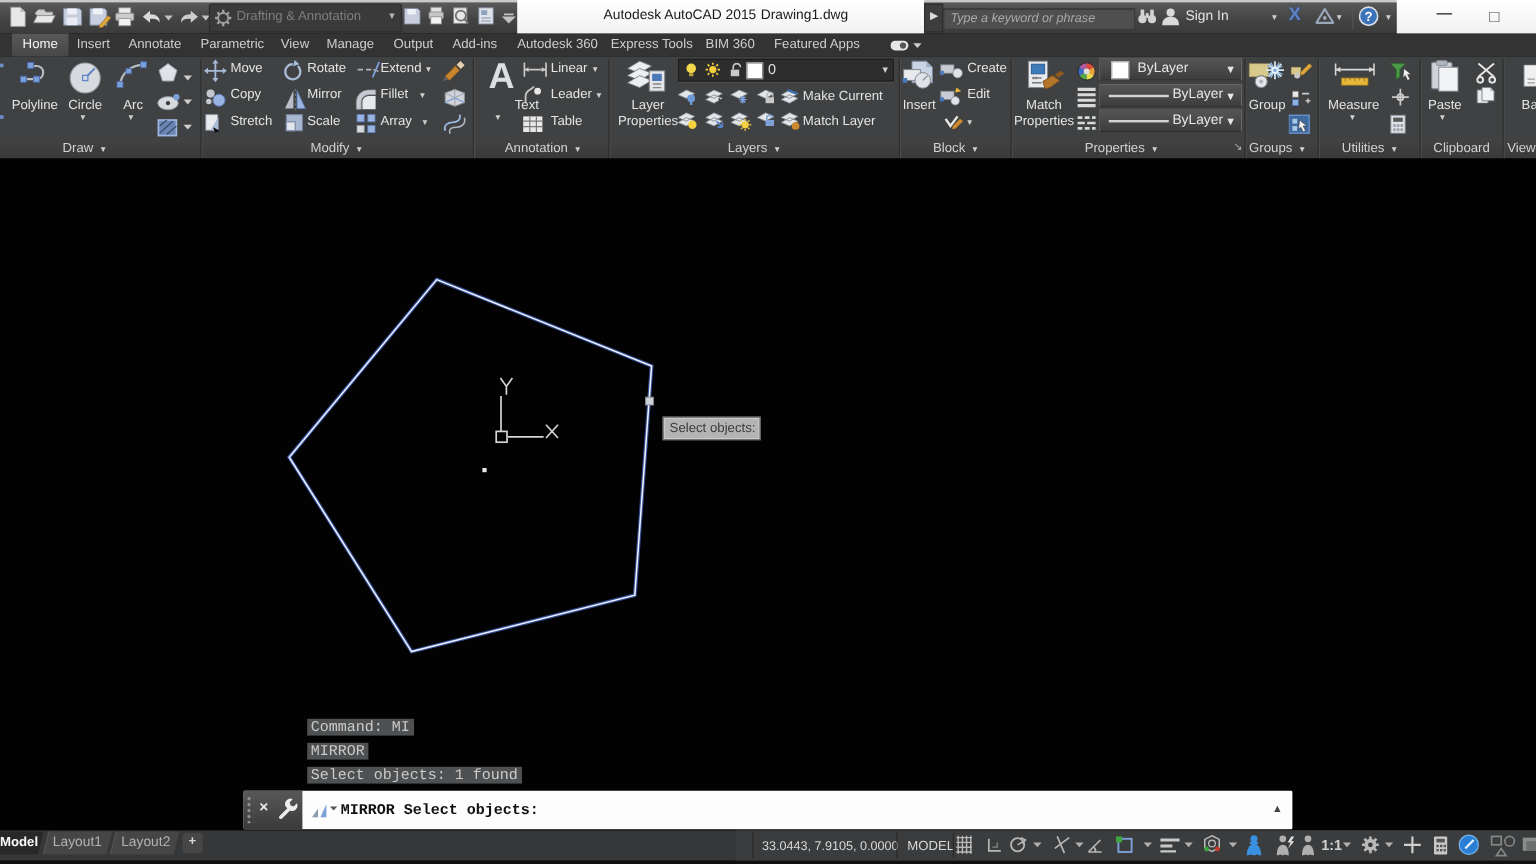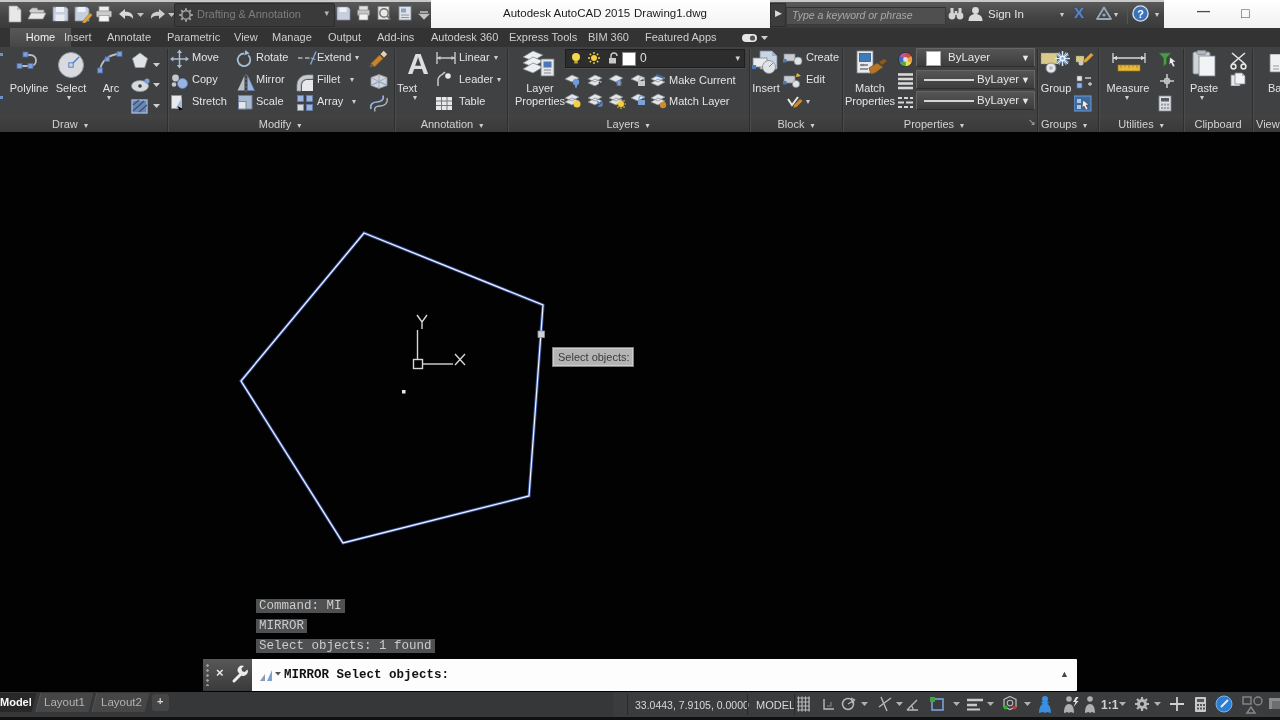--- a/index.html
+++ b/index.html
@@ -16,21 +16,21 @@
   #wsbox{left:174px;top:3px;width:159px;height:22px;background:#3a3a3a;
      border:1px solid #2c2c2c;border-radius:2px;}
   .wstext{left:22px;top:4px;font-size:11px;color:#7e7e7e;white-space:nowrap;}
   #searchbox{left:786px;top:7px;width:158px;height:16px;background:#4f4f4f;
      border:1px solid #3a3a3a;border-top-color:#303030;}
   #searchbox span{position:absolute;left:5px;top:1px;font-size:10.5px;font-style:italic;color:#a9a9a9;white-space:nowrap;}
   .winbtn{top:8px;color:#4a4a4a;font-size:13px;}
   
   #menubar{left:0;top:28px;width:1280px;height:19px;background:#333333;}
   .mtab{top:3px;font-size:11px;color:#cecece;white-space:nowrap;}
-  #hometab{left:10px;top:0px;width:61px;height:19px;background:linear-gradient(#585858,#474747);}
+  #hometab{left:10px;top:0px;width:47px;height:19px;background:linear-gradient(#585858,#474747);}
   #hometab span{position:absolute;left:0;right:0;top:3px;text-align:center;font-size:11px;color:#f5f5f5;}
   
   #ribbon{left:0;top:47px;width:1280px;height:85px;background:#3f4142;}
   .pstrip{top:68px;height:17px;background:linear-gradient(#434343,#393939);}
   .plabel{top:71px;font-size:11px;color:#d2d2d2;text-align:center;white-space:nowrap;}
   .psep{top:2px;width:1px;height:83px;background:#2e2e2e;box-shadow:1px 0 0 #4b4b4b;}
   .blabel{font-size:11px;color:#e4e4e4;white-space:nowrap;text-align:center;}
   .dda{color:#cfcfcf;font-size:8px;}
   .mono{font-family:"Liberation Mono",monospace;}
 </style>
@@ -244,21 +244,21 @@
 
       <rect x="132" y="51" width="15" height="13" fill="#6b86b4" stroke="#9fb6dd" stroke-width="1.4"></rect>
       <path d="M133 62 l11-10 M133 56 l6-5 M139 63 l8-7" stroke="#39506e" stroke-width="1.2"></path>
       <g fill="#cfcfcf">
           <path d="M153 14 l3.5 4 3.5-4 z"></path>
           <path d="M153 34 l3.5 4 3.5-4 z"></path>
           <path d="M153 55 l3.5 4 3.5-4 z"></path>
         </g>
     </svg>
     <div class="abs blabel" style="left:2px;top:35px;width:54px">Polyline</div>
-    <div class="abs blabel" style="left:44px;top:35px;width:54px">Select</div>
+    <div class="abs blabel" style="left:44px;top:35px;width:54px">Circle</div>
     <div class="abs blabel" style="left:84px;top:35px;width:54px">Arc</div>
     <span class="abs dda" style="left:67px;top:46px">▾</span>
     <span class="abs dda" style="left:107px;top:46px">▾</span>
 
     <svg class="abs" style="left:168px;top:2px" width="226" height="66" viewBox="0 0 226 66">
 
       <g stroke="#a8bbd8" stroke-width="1.5" fill="none">
           <path d="M5 10 h13 M11.5 3.5 v13"></path>
         </g>
       <g fill="#a8bbd8">
@@ -336,21 +336,21 @@
     <div class="abs blabel" style="left:192px;top:26px;text-align:left">Copy</div>
     <div class="abs blabel" style="left:256px;top:26px;text-align:left">Mirror</div>
     <div class="abs blabel" style="left:317px;top:26px;text-align:left">Fillet</div>
     <span class="abs dda" style="left:350px;top:28px">▾</span>
     <div class="abs blabel" style="left:192px;top:48px;text-align:left">Stretch</div>
     <div class="abs blabel" style="left:256px;top:48px;text-align:left">Scale</div>
     <div class="abs blabel" style="left:317px;top:48px;text-align:left">Array</div>
     <span class="abs dda" style="left:352px;top:50px">▾</span>
 
     <div class="abs" style="left:404px;top:0px;width:28px;height:28px;font-size:30px;font-weight:bold;color:#dcdee2;text-align:center;font-family:'Liberation Sans'">A</div>
-    <div class="abs blabel" style="left:380px;top:35px;width:54px">Text</div>
+    <div class="abs blabel" style="left:412px;top:35px;width:54px">Text</div>
     <span class="abs dda" style="left:413px;top:46px">▾</span>
     <svg class="abs" style="left:430px;top:2px" width="78" height="66" viewBox="0 0 78 66">
 
       <g stroke="#c8c8c8" stroke-width="1.4" fill="none">
           <path d="M7 3 v12 M25 3 v12 M7 9 h18"></path>
         </g>
       <path d="M7 9 l3.5-2 v4 z M25 9 l-3.5-2 v4 z" fill="#c8c8c8"></path>
 
       <path d="M8 58 l0-6 c0-5 5-5 7-8" fill="none" stroke="#c8c8c8" stroke-width="1.5" transform="translate(0,-21)"></path>
       <circle cx="18" cy="27" r="2.8" fill="#e8e8e8"></circle>

